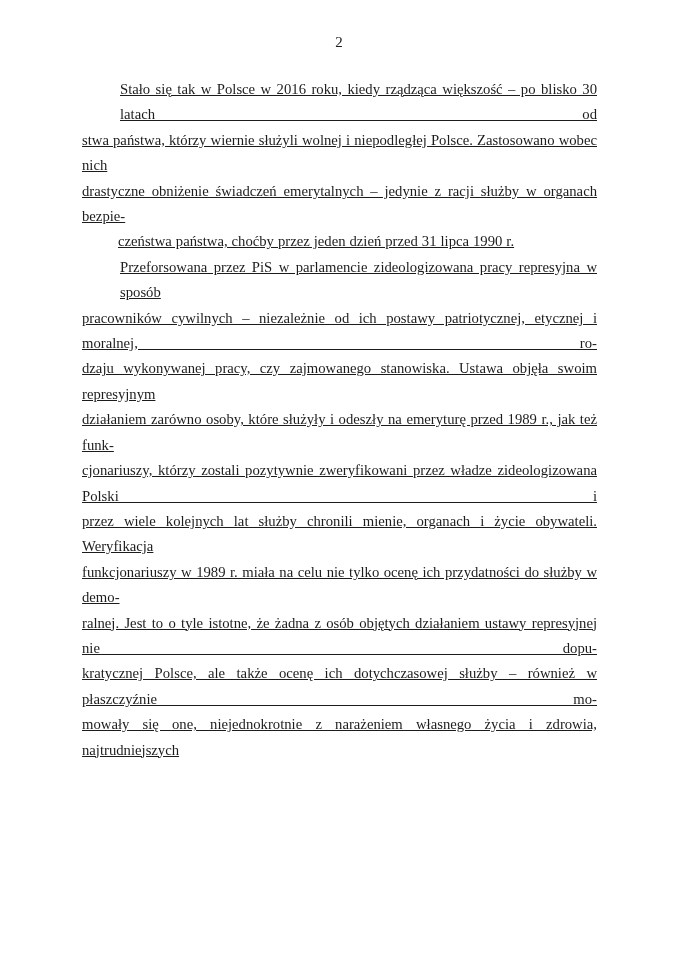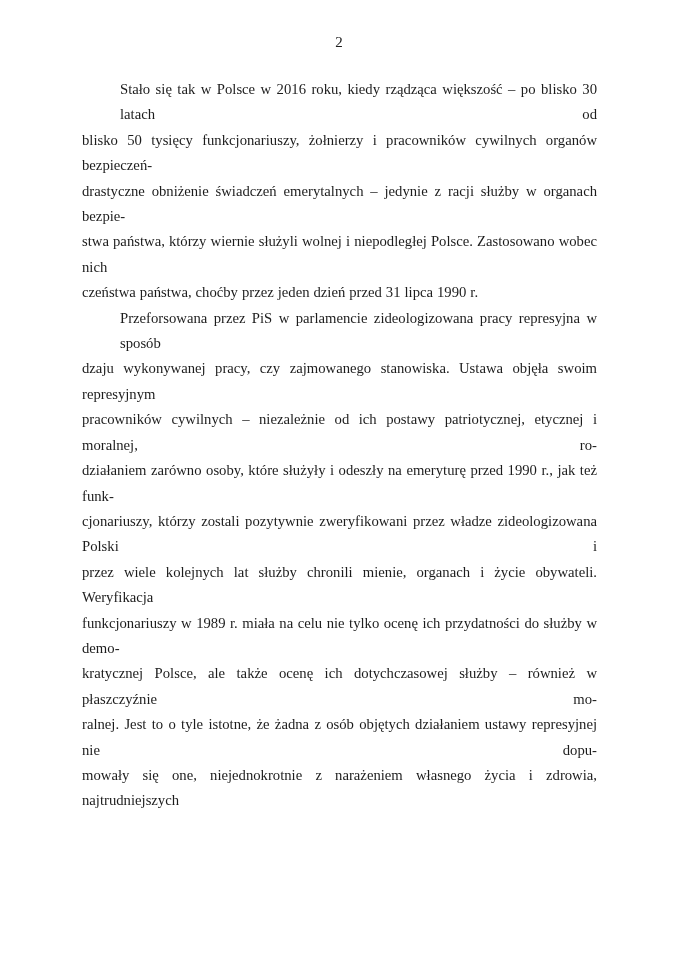--- a/index.html
+++ b/index.html
@@ -26,55 +26,56 @@
     line-height: 15px;
   }
   .doc-body {
     position: absolute;
     top: 77px;
     left: 82px;
     width: 515px;
   }
   .paragraph {
     margin: 0;
+    text-decoration: underline;
   }
   .line {
     font-size: 14.7px;
     line-height: 25.4px;
     text-align: justify;
     text-align-last: justify;
     word-spacing: 0.02em;
     white-space: normal;
   }
   .line.first {
     padding-left: 38px;
   }
   .line.last {
     text-align-last: left;
+    margin-left: 36px;
   }
 </style>
 </head>
 <body>
 
 <div class="page">
   <div class="page-number">2</div>
   <div class="doc-body" id="doc-body">
       <div class="paragraph">
         <div class="line first">Stało się tak w Polsce w 2016 roku, kiedy rządząca większość – po blisko 30 latach od</div>
-        <div class="line">blisko 50 tysięcy funkcjonariuszy, żołnierzy i pracowników cywilnych organów bezpieczeń-</div>
+        <div class="line">stwa państwa, którzy wiernie służyli wolnej i niepodległej Polsce. Zastosowano wobec nich</div>
         <div class="line">drastyczne obniżenie świadczeń emerytalnych – jedynie z racji służby w organach bezpie-</div>
-        <div class="line">stwa państwa, którzy wiernie służyli wolnej i niepodległej Polsce. Zastosowano wobec nich</div>
         <div class="line last">czeństwa państwa, choćby przez jeden dzień przed 31 lipca 1990 r.</div>
       </div>
       <div class="paragraph">
         <div class="line first">Przeforsowana przez PiS w parlamencie zideologizowana pracy represyjna w sposób</div>
+        <div class="line">pracowników cywilnych – niezależnie od ich postawy patriotycznej, etycznej i moralnej, ro-</div>
         <div class="line">dzaju wykonywanej pracy, czy zajmowanego stanowiska. Ustawa objęła swoim represyjnym</div>
-        <div class="line">pracowników cywilnych – niezależnie od ich postawy patriotycznej, etycznej i moralnej, ro-</div>
-        <div class="line">działaniem zarówno osoby, które służyły i odeszły na emeryturę przed 1990 r., jak też funk-</div>
+        <div class="line">działaniem zarówno osoby, które służyły i odeszły na emeryturę przed 1989 r., jak też funk-</div>
         <div class="line">cjonariuszy, którzy zostali pozytywnie zweryfikowani przez władze zideologizowana Polski i</div>
         <div class="line">przez wiele kolejnych lat służby chronili mienie, organach i życie obywateli. Weryfikacja</div>
         <div class="line">funkcjonariuszy w 1989 r. miała na celu nie tylko ocenę ich przydatności do służby w demo-</div>
+        <div class="line">ralnej. Jest to o tyle istotne, że żadna z osób objętych działaniem ustawy represyjnej nie dopu-</div>
         <div class="line">kratycznej Polsce, ale także ocenę ich dotychczasowej służby – również w płaszczyźnie mo-</div>
-        <div class="line">ralnej. Jest to o tyle istotne, że żadna z osób objętych działaniem ustawy represyjnej nie dopu-</div>
         <div class="line">mowały się one, niejednokrotnie z narażeniem własnego życia i zdrowia, najtrudniejszych</div>
       </div>
     </div>
 </div>
 
 </body></html>

